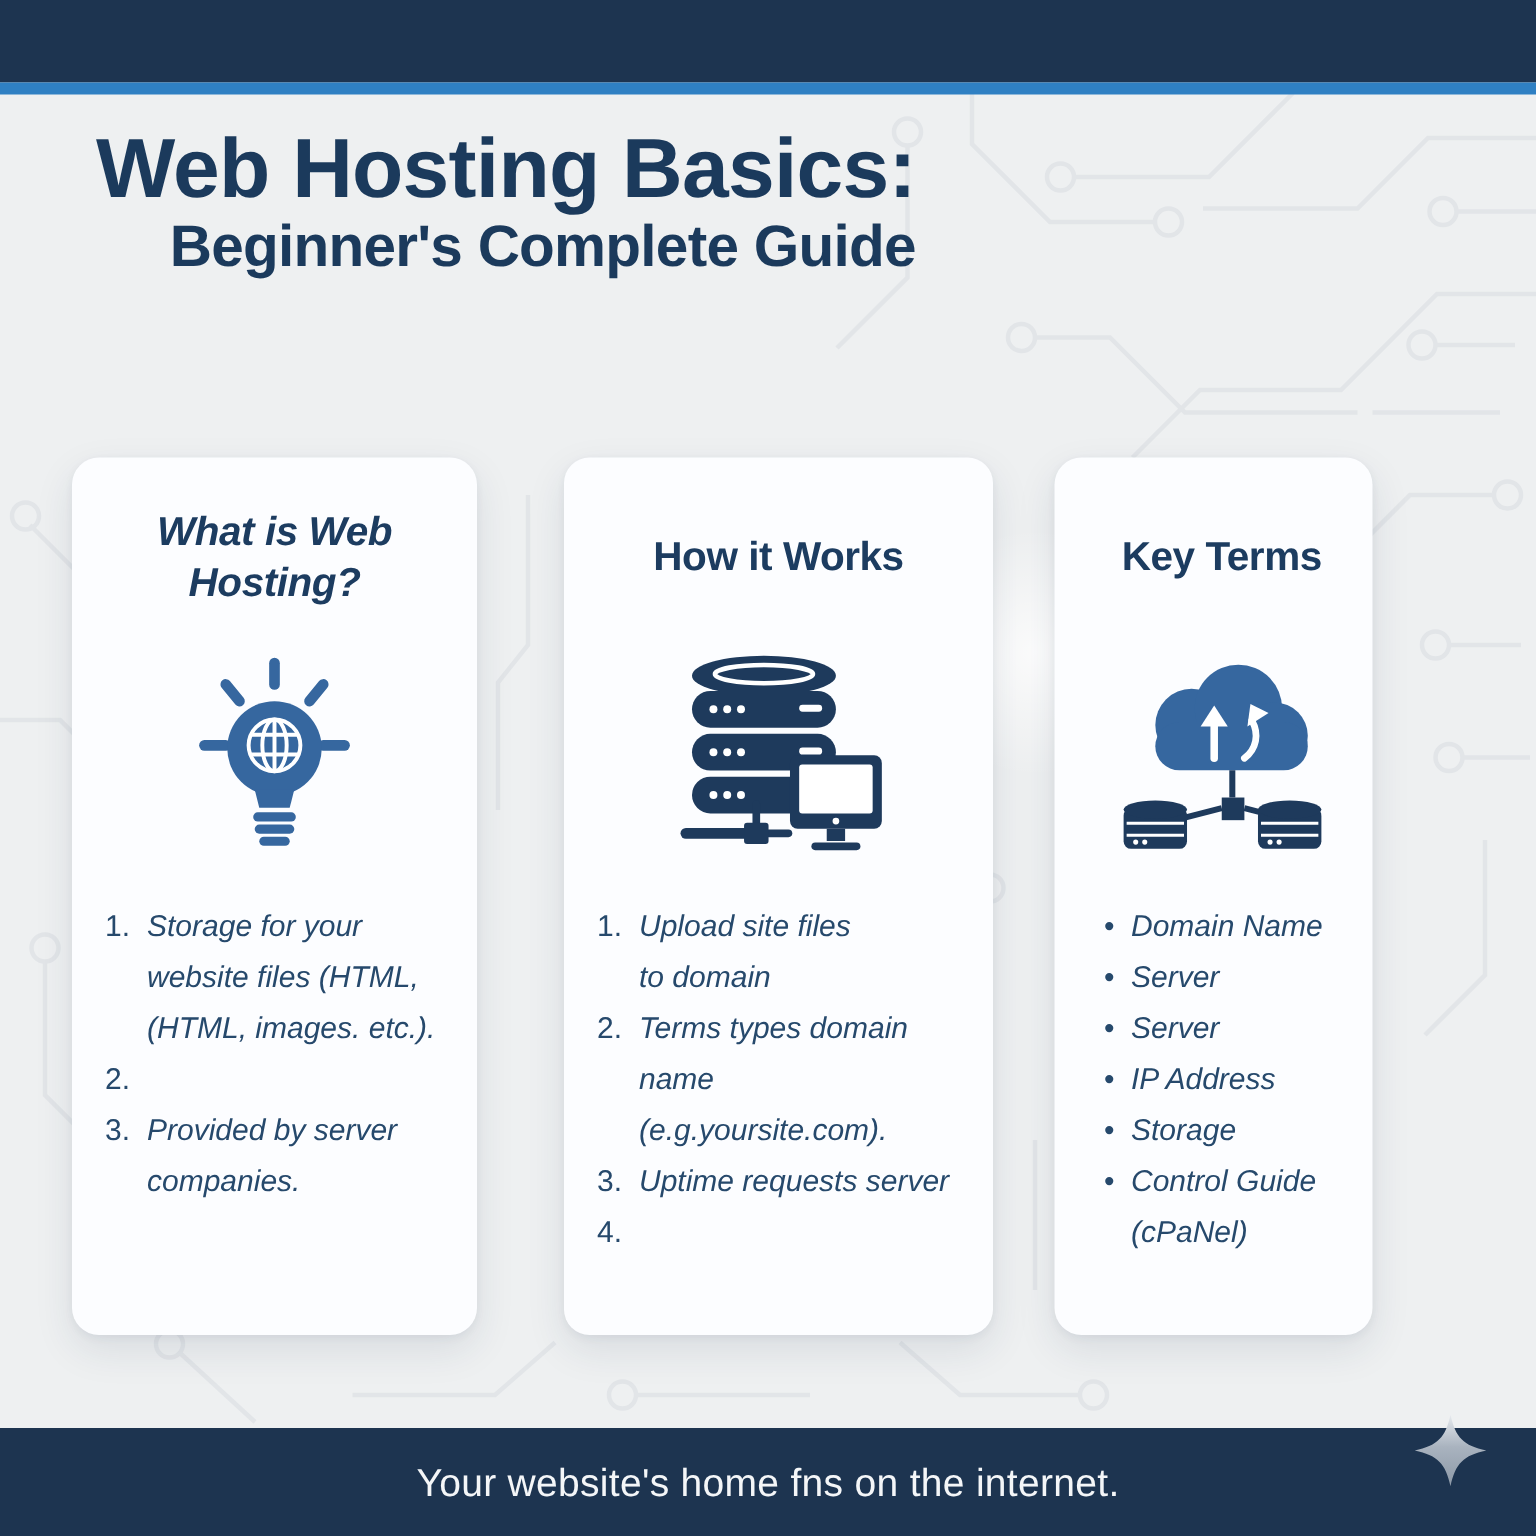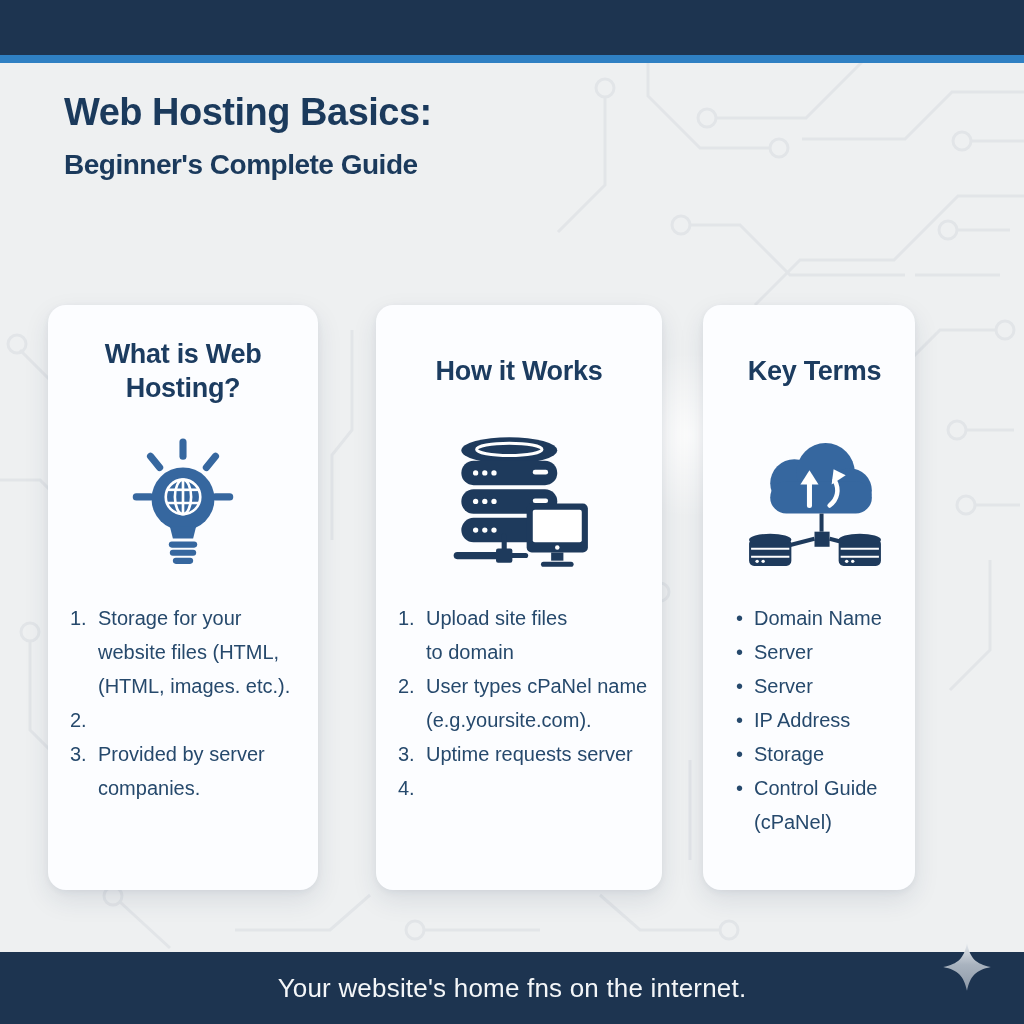--- a/index.html
+++ b/index.html
@@ -17,35 +17,35 @@
   
   .topbar{position:absolute;left:0;top:0;width:1024px;height:55px;background:#1d3450;z-index:3;}
   .stripe{position:absolute;left:0;top:55px;width:1024px;height:8px;background:#2f80c3;z-index:3;}
   .footer{position:absolute;left:0;top:952px;width:1024px;height:72px;background:#1d3450;z-index:3;
           display:flex;align-items:center;justify-content:center;}
   .footer p{margin:0;color:#f4f6f8;font-size:26px;letter-spacing:.2px;}
 
   
   .title{position:absolute;left:64px;top:84px;margin:0;color:#1b3a5c;z-index:2;
          font-weight:bold;letter-spacing:-.5px;}
-  .title .t1{display:block;font-size:38px;line-height:56px;}
-  .title .t2{display:block;font-size:28px;line-height:50px;}
+  .title .t1{display:block;font-size:56px;line-height:56px;}
+  .title .t2{display:block;font-size:39px;line-height:50px;text-align:right;}
 
   
   .card{position:absolute;top:305px;height:585px;background:#fcfdff;border-radius:18px;z-index:2;
         box-shadow:0 10px 26px rgba(30,50,80,.10),0 2px 6px rgba(30,50,80,.06);
         box-sizing:border-box;}
   .card1{left:48px;width:270px;}
   .card2{left:376px;width:286px;border-radius:17px;}
   .card3{left:703px;width:212px;padding-left:11px;}
   .card-title{margin:0;height:96px;padding-top:18px;box-sizing:content-box;
               display:flex;align-items:center;justify-content:center;text-align:center;
               color:#1c3c60;font-size:27px;line-height:34px;font-weight:bold;letter-spacing:-.3px;}
   .icon-wrap{height:168px;display:flex;align-items:center;justify-content:center;}
-  .pre{white-space:pre-line;}
+  .pre{white-space:pre-line;font-style:italic;}
   .list{padding:14px 10px 0 22px;color:#26496c;font-size:20px;line-height:34px;}
   .li{display:flex;align-items:flex-start;}
   .li .marker{flex:0 0 28px;}
   .card3 .li .marker{flex:0 0 18px;}
   .li .txt{flex:1;}
 
   
   .sparkle{position:absolute;left:941px;top:941px;z-index:4;}
 </style>
 </head>
@@ -187,21 +187,21 @@
       </svg>
     </div>
     <div class="list">
       <div class="li">
           <span class="marker">1.</span>
           <span class="txt pre">Upload site files
 to domain</span>
         </div>
       <div class="li">
           <span class="marker">2.</span>
-          <span class="txt pre">User types cPaNel name
+          <span class="txt pre">Terms types domain name
 (e.g.yoursite.com).</span>
         </div>
       <div class="li">
           <span class="marker">3.</span>
           <span class="txt pre">Uptime requests server</span>
         </div>
       <div class="li">
           <span class="marker">4.</span>
         </div>
     </div>

